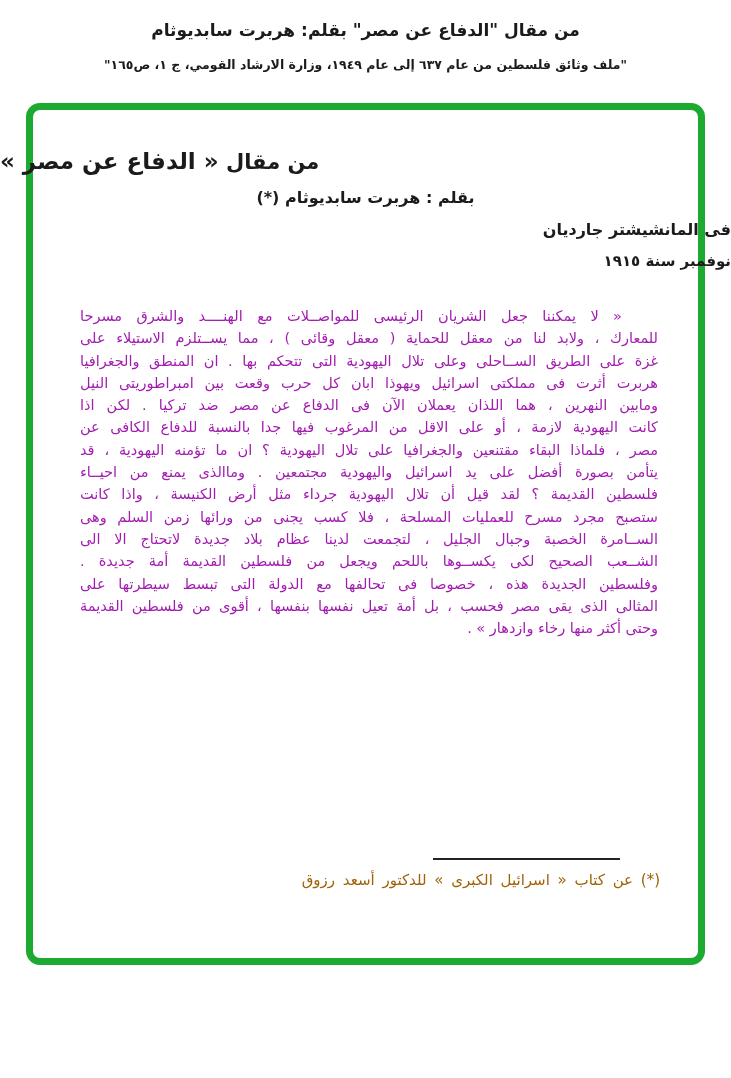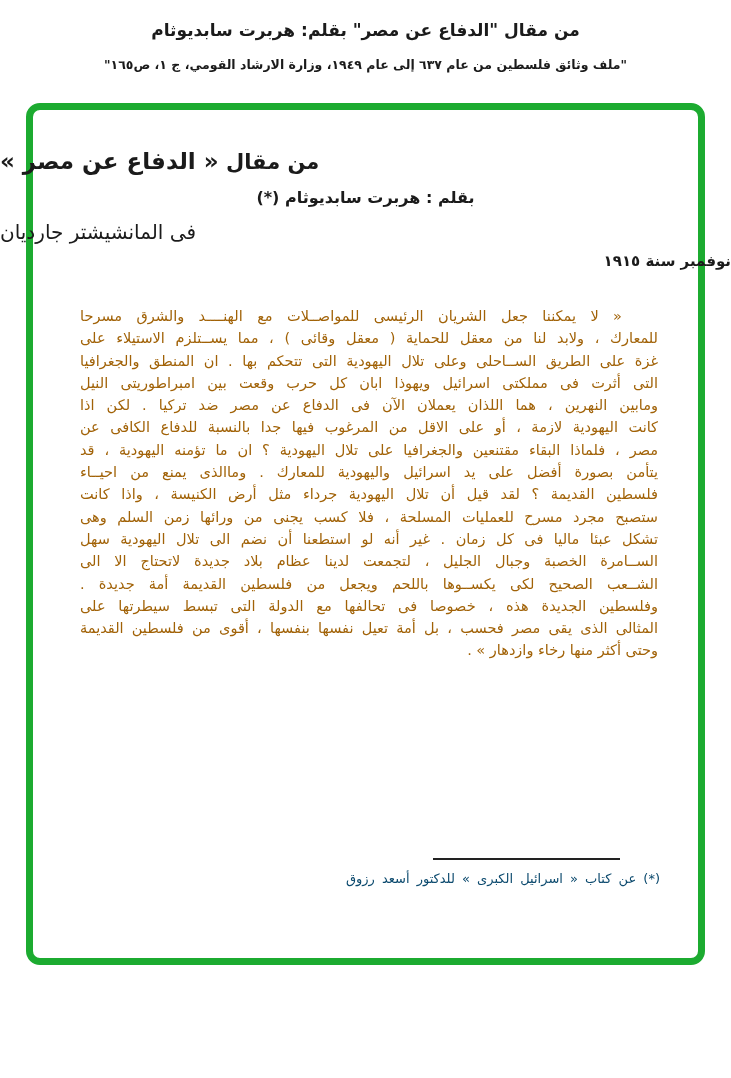--- a/index.html
+++ b/index.html
@@ -56,38 +56,38 @@
   .byline {
     position: absolute;
     top: 188px; left: 0; right: 0;
     text-align: center;
     font-weight: bold;
     font-size: 16px;
   }
   .publication {
     position: absolute;
     top: 220px; left: 0; right: 0;
-    text-align: left;
-    font-weight: normal;
-    font-size: 20px;
+    text-align: right;
+    font-weight: bold;
+    font-size: 16px;
   }
   .pubdate {
     position: absolute;
     top: 252px; left: 0; right: 0;
     font-weight: bold;
     font-size: 15px;
   }
   .body-text {
     position: absolute;
     top: 305px;
     right: 73px;
     width: 578px;
     font-size: 14.5px;
     line-height: 22.3px;
-    color: #a16207;
+    color: #a21caf;
   }
   .body-line {
     text-align: justify;
     text-align-last: justify;
     white-space: normal;
   }
   .body-line.first {
     text-indent: 36px;
   }
   .body-line.last {
@@ -98,22 +98,22 @@
     top: 858px;
     left: 433px;
     width: 187px;
     height: 0;
     border-top: 2px solid #222222;
   }
   .fn-text {
     position: absolute;
     top: 871px;
     right: 71px;
-    font-size: 13px;
-    color: #0c4a6e;
+    font-size: 15px;
+    color: #a16207;
     word-spacing: 3px;
   }
 </style>
 </head>
 <body>
 
 <div class="page">
 
   <div class="hdr1">من مقال "الدفاع عن مصر" بقلم: هربرت سابديوثام</div>
   <div class="hdr2">"ملف وثائق فلسطين من عام ٦٣٧ إلى عام ١٩٤٩، وزارة الارشاد القومي، ج ١، ص١٦٥"</div>
@@ -127,28 +127,27 @@
   </div>
 
   <div class="byline">بقلم : هربرت سابديوثام (*)</div>
   <div class="publication">فى المانشيشتر جارديان</div>
   <div class="pubdate">نوفمبر سنة ١٩١٥</div>
 
   <div class="body-text">
     <div class="body-line first">« لا يمكننا جعل الشريان الرئيسى للمواصــلات مع الهنــــد والشرق مسرحا</div>
     <div class="body-line">للمعارك ، ولابد لنا من معقل للحماية ( معقل وقائى ) ، مما يســتلزم الاستيلاء على</div>
     <div class="body-line">غزة على الطريق الســاحلى وعلى تلال اليهودية التى تتحكم بها . ان المنطق والجغرافيا</div>
-    <div class="body-line">التى أثرت فى مملكتى اسرائيل ويهوذا ابان كل حرب وقعت بين امبراطوريتى النيل</div>
+    <div class="body-line">هربرت أثرت فى مملكتى اسرائيل ويهوذا ابان كل حرب وقعت بين امبراطوريتى النيل</div>
     <div class="body-line">ومابين النهرين ، هما اللذان يعملان الآن فى الدفاع عن مصر ضد تركيا . لكن اذا</div>
     <div class="body-line">كانت اليهودية لازمة ، أو على الاقل من المرغوب فيها جدا بالنسبة للدفاع الكافى عن</div>
     <div class="body-line">مصر ، فلماذا البقاء مقتنعين والجغرافيا على تلال اليهودية ؟ ان ما تؤمنه اليهودية ، قد</div>
-    <div class="body-line">يتأمن بصورة أفضل على يد اسرائيل واليهودية للمعارك . وماالذى يمنع من احيــاء</div>
+    <div class="body-line">يتأمن بصورة أفضل على يد اسرائيل واليهودية مجتمعين . وماالذى يمنع من احيــاء</div>
     <div class="body-line">فلسطين القديمة ؟ لقد قيل أن تلال اليهودية جرداء مثل أرض الكنيسة ، واذا كانت</div>
     <div class="body-line">ستصبح مجرد مسرح للعمليات المسلحة ، فلا كسب يجنى من ورائها زمن السلم وهى</div>
-    <div class="body-line">تشكل عبئا ماليا فى كل زمان . غير أنه لو استطعنا أن نضم الى تلال اليهودية سهل</div>
     <div class="body-line">الســامرة الخصبة وجبال الجليل ، لتجمعت لدينا عظام بلاد جديدة لاتحتاج الا الى</div>
     <div class="body-line">الشــعب الصحيح لكى يكســوها باللحم ويجعل من فلسطين القديمة أمة جديدة .</div>
     <div class="body-line">وفلسطين الجديدة هذه ، خصوصا فى تحالفها مع الدولة التى تبسط سيطرتها على</div>
     <div class="body-line">المثالى الذى يقى مصر فحسب ، بل أمة تعيل نفسها بنفسها ، أقوى من فلسطين القديمة</div>
     <div class="body-line last">وحتى أكثر منها رخاء وازدهار » .</div>
   </div>
 
   <div class="fn-divider"></div>
   <div class="fn-text">(*) عن كتاب « اسرائيل الكبرى » للدكتور أسعد رزوق</div>
 

